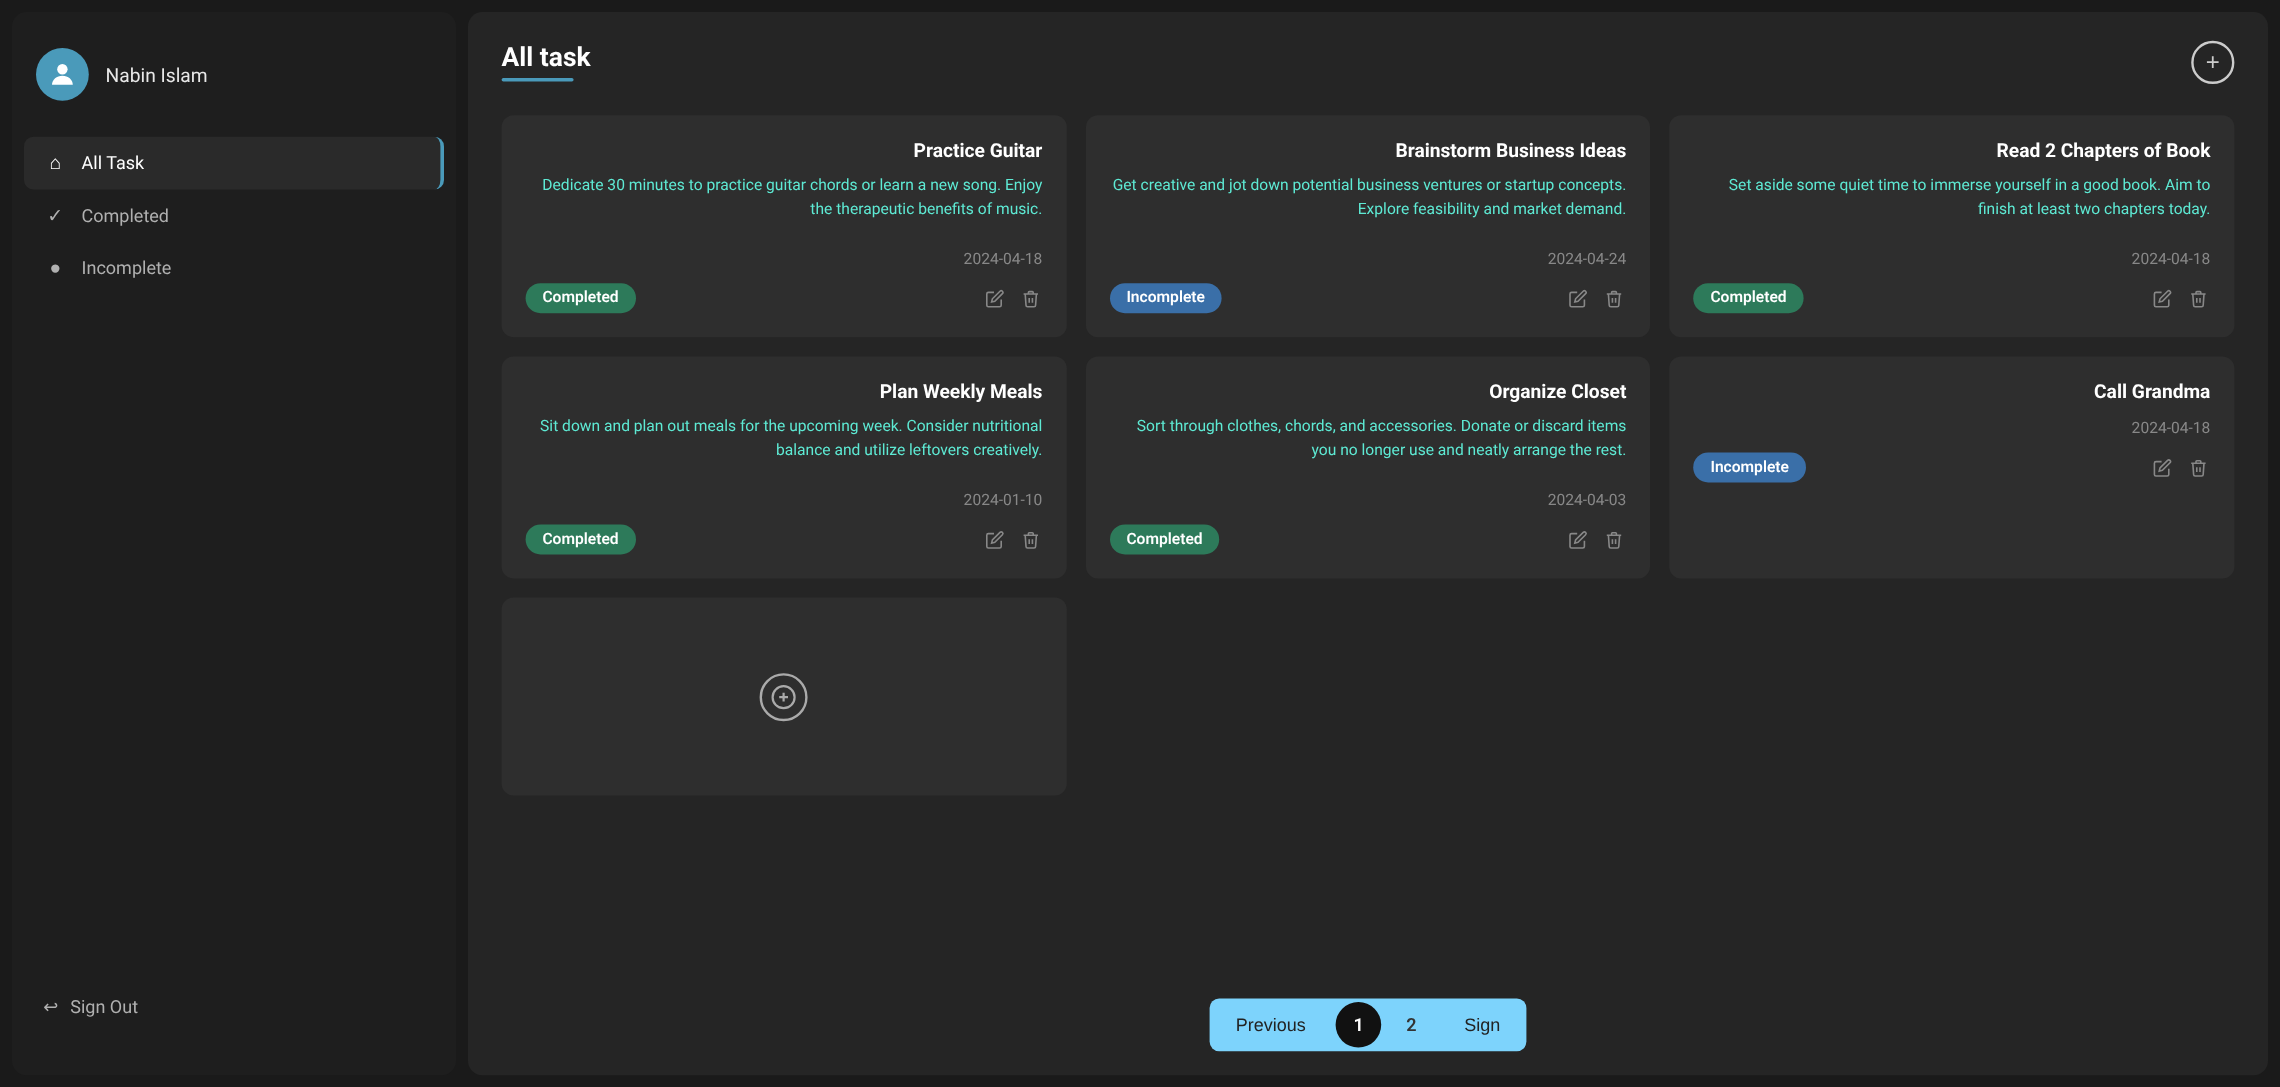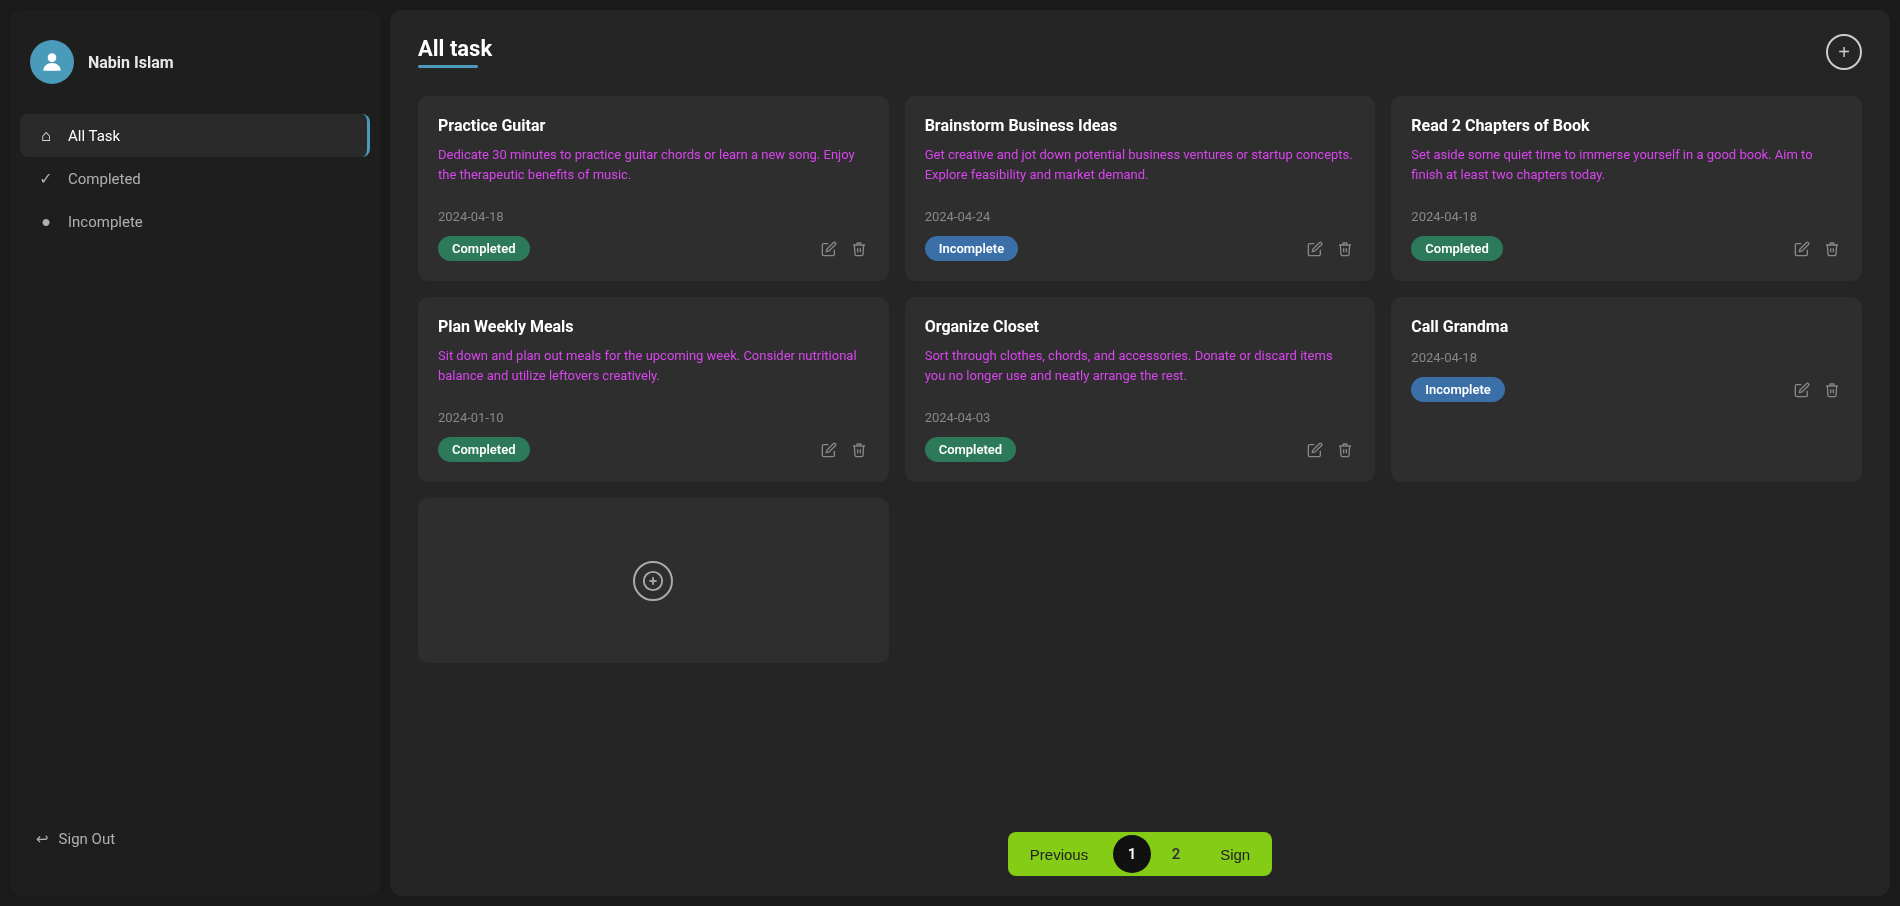--- a/index.html
+++ b/index.html
@@ -36,21 +36,21 @@
       border-radius: 50%;
       display: flex;
       align-items: center;
       justify-content: center;
       font-size: 22px;
       color: #fff;
       flex-shrink: 0;
     }
     .username {
       font-size: 16px;
-      font-weight: 700;
+      font-weight: 400;
       color: #e8e8e8;
     }
     .nav-section {
       flex: 1;
       padding: 0 10px;
     }
     .nav-item {
       display: flex;
       align-items: center;
       gap: 12px;
@@ -134,20 +134,21 @@
     
     .task-grid {
       flex: 1;
       overflow-y: auto;
       padding: 10px 28px 10px 28px;
       display: grid;
       grid-template-columns: repeat(3, 1fr);
       grid-template-rows: auto auto auto;
       gap: 16px;
       align-content: start;
+      text-align: right;
     }
     .task-card {
       background: #2e2e2e;
       border-radius: 10px;
       padding: 20px;
       display: flex;
       flex-direction: column;
       gap: 8px;
       min-height: 185px;
     }
@@ -170,21 +171,21 @@
       color: #aaa;
     }
     .task-title {
       font-size: 16px;
       font-weight: 700;
       color: #ffffff;
       margin-bottom: 2px;
     }
     .task-desc {
       font-size: 13px;
-      color: #d946ef;
+      color: #5eead4;
       line-height: 1.5;
       flex: 1;
     }
     .task-date {
       font-size: 13px;
       color: #888;
       margin-top: 4px;
     }
     .task-footer {
       display: flex;
@@ -224,21 +225,21 @@
     }
 
     
     .pagination-wrap {
       display: flex;
       justify-content: center;
       padding: 16px 28px 20px 28px;
     }
     .pagination {
       display: flex;
-      background: #84cc16;
+      background: #7dd3fc;
       border-radius: 8px;
       overflow: hidden;
       align-items: center;
     }
     .page-btn {
       padding: 10px 22px;
       background: transparent;
       border: none;
       cursor: pointer;
       font-size: 15px;

